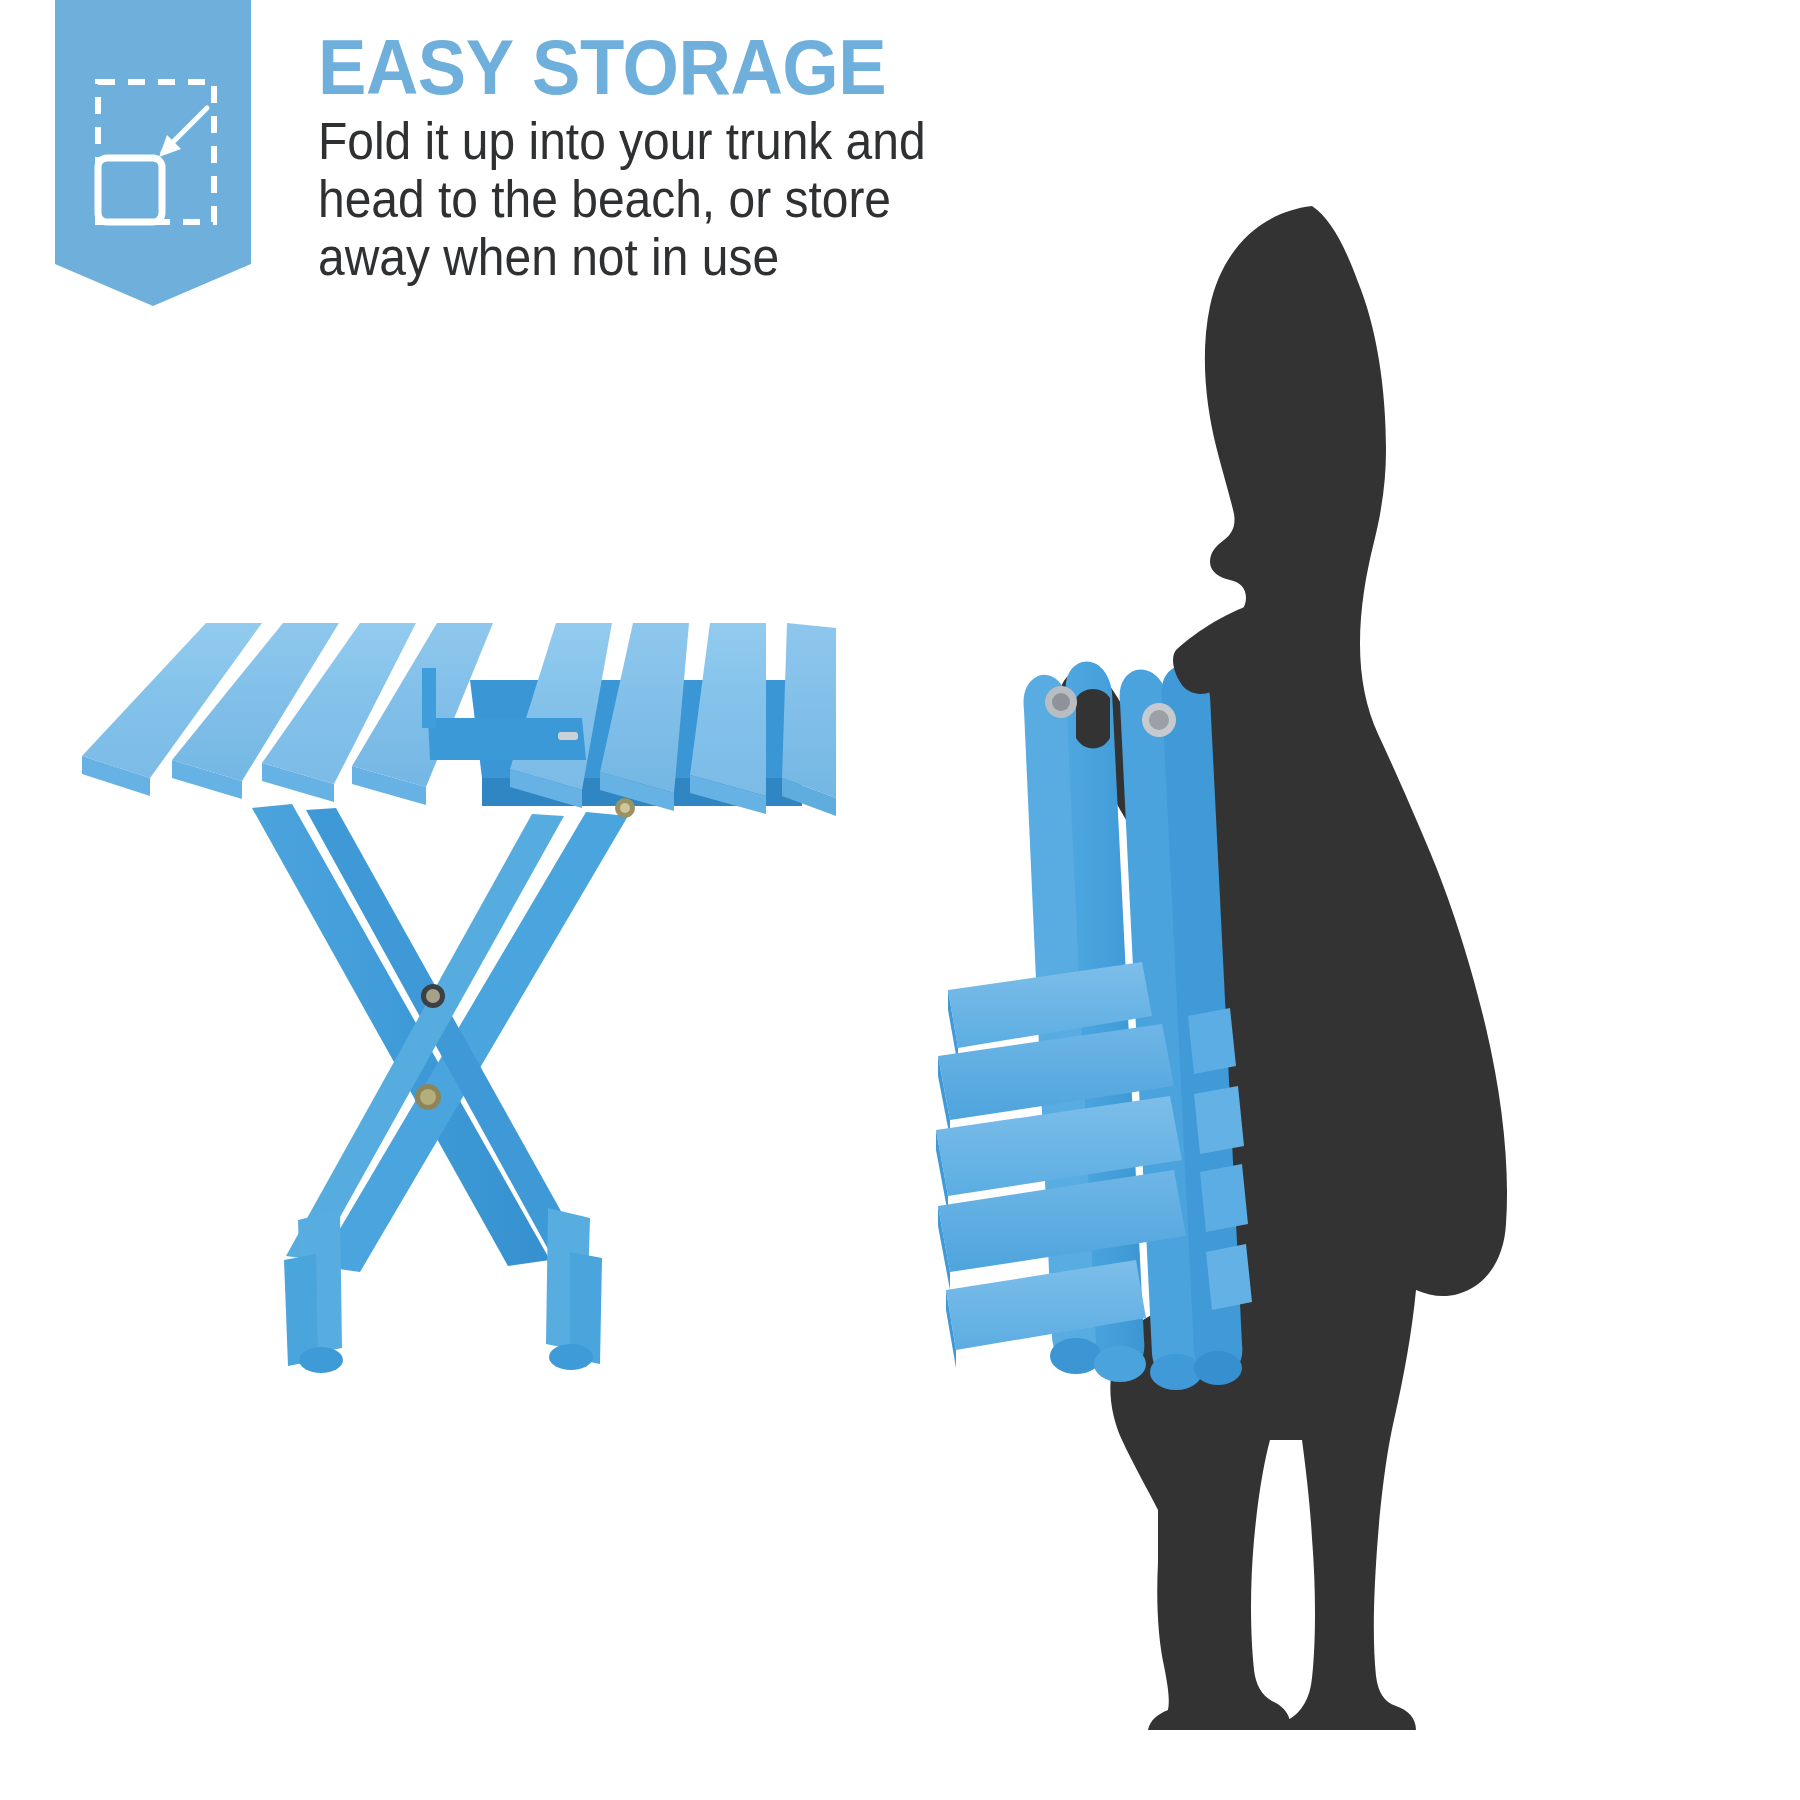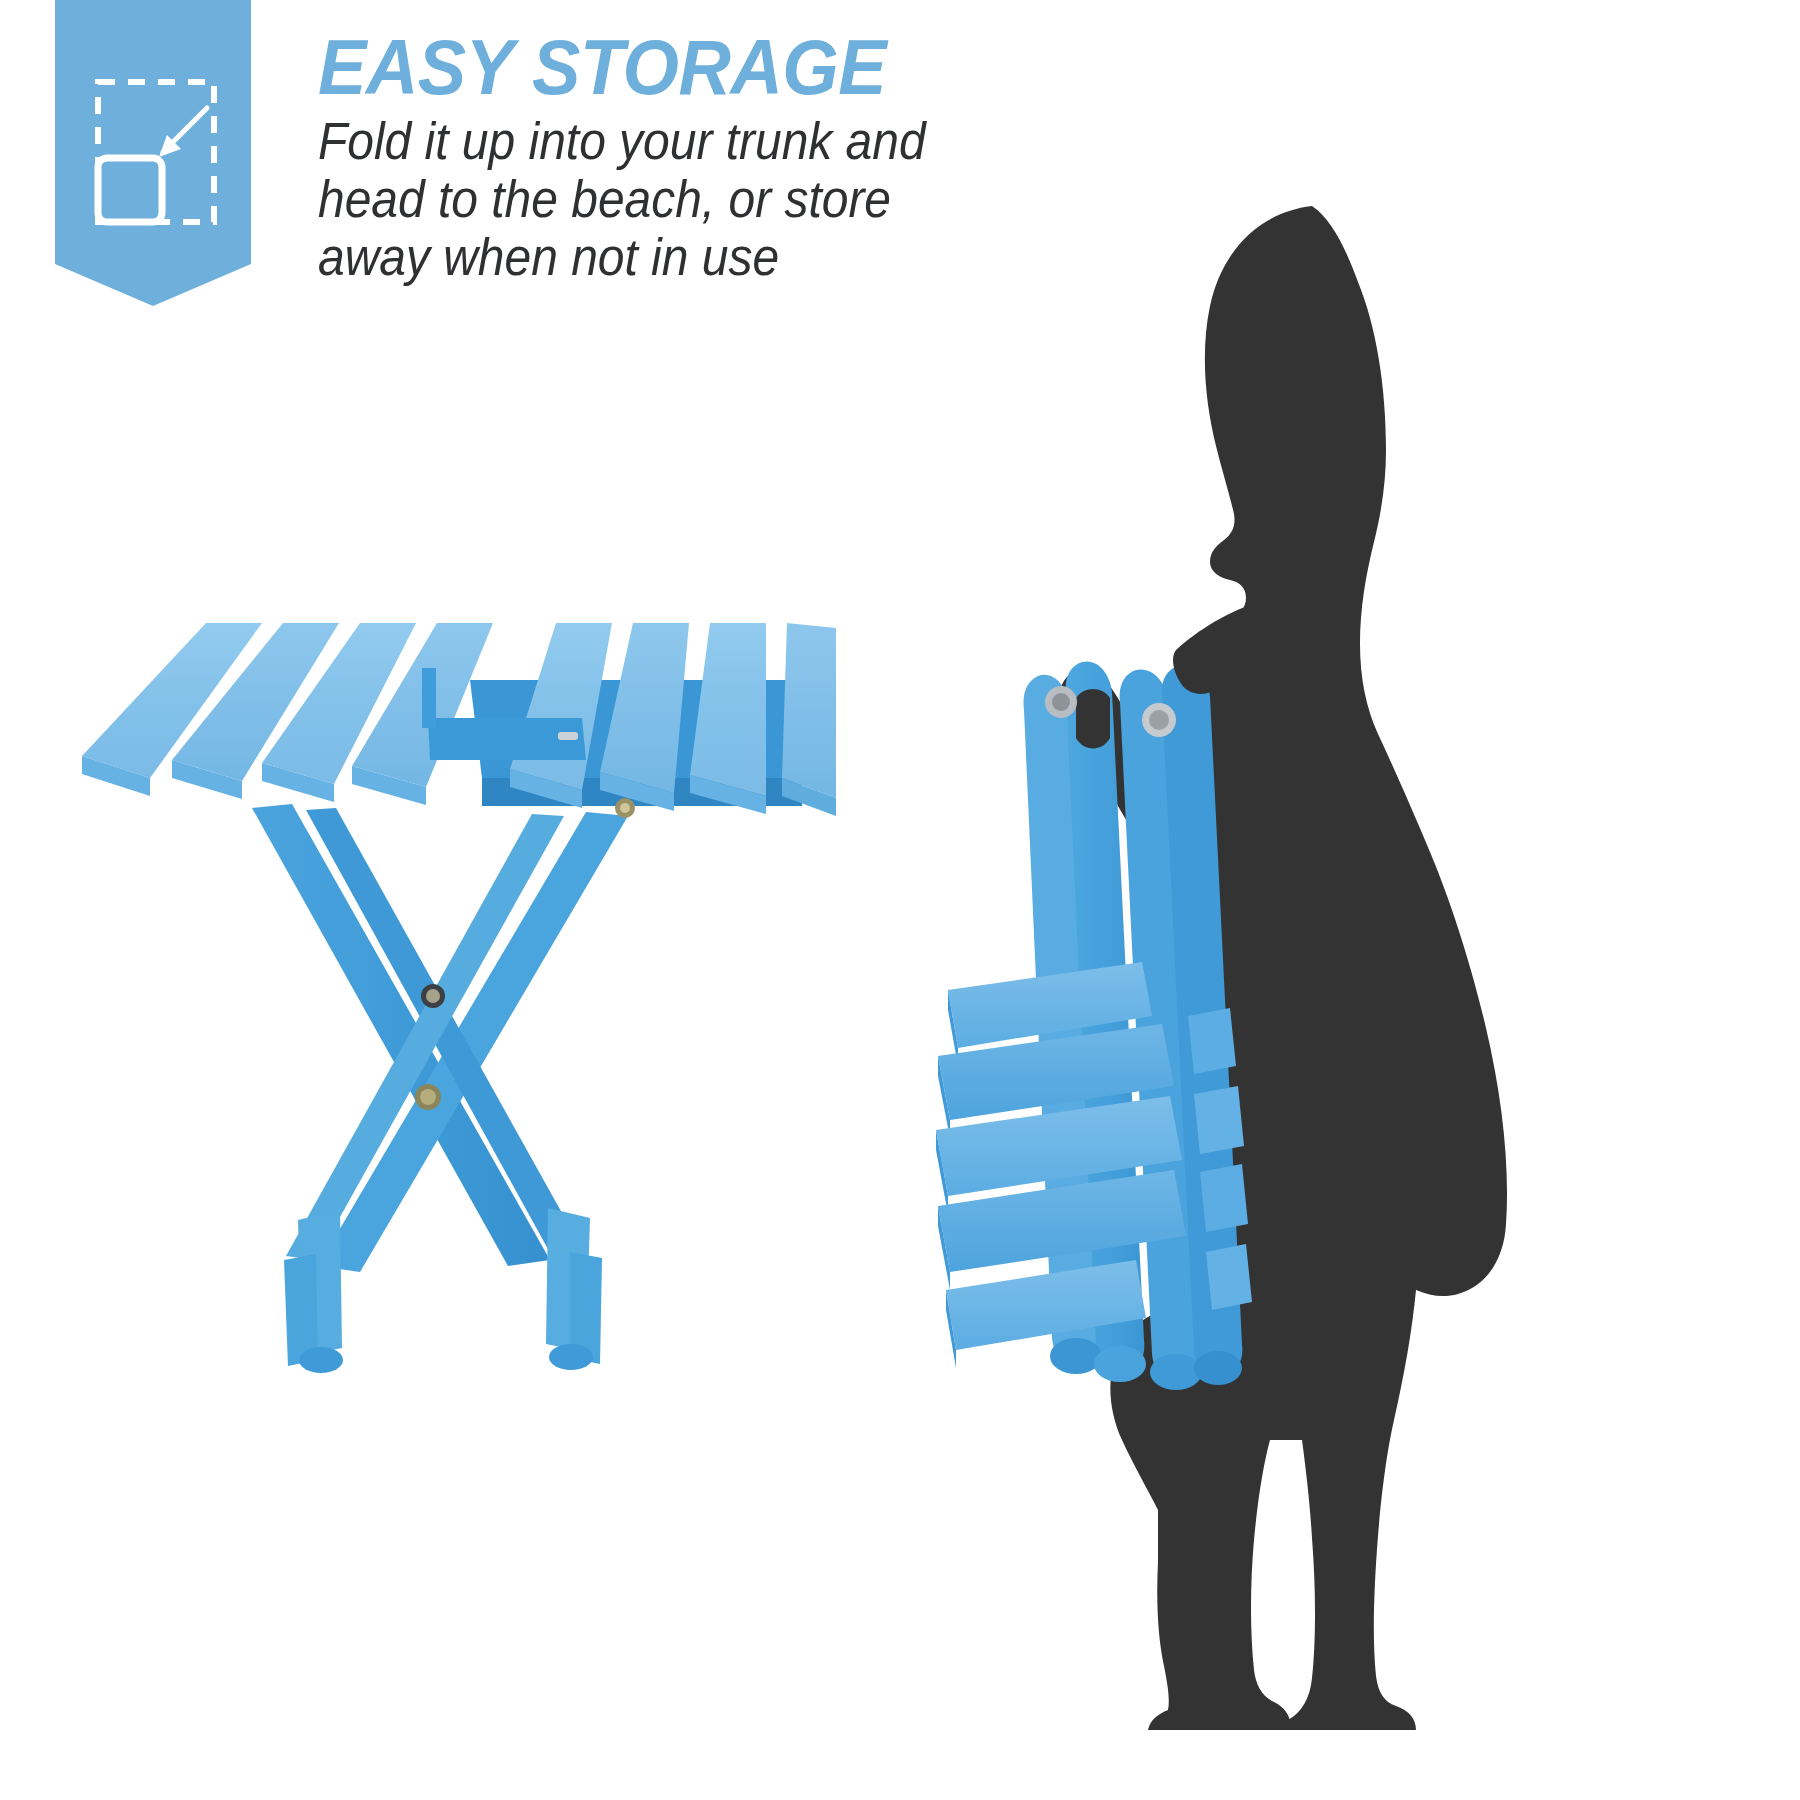--- a/index.html
+++ b/index.html
@@ -34,21 +34,20 @@
     position: absolute;
     inset: 0;
   }
 
   
   .header-text {
     position: absolute;
     left: 318px;
     top: 30px;
     width: 800px;
-    font-style: italic;
   }
   .headline {
     font-family: "Liberation Sans Narrow", "Liberation Sans", sans-serif;
     font-weight: bold;
     font-size: 78px;
     line-height: 0.96;
     letter-spacing: -0.5px;
     color: #6eafdc;
     margin: 0;
     white-space: nowrap;

